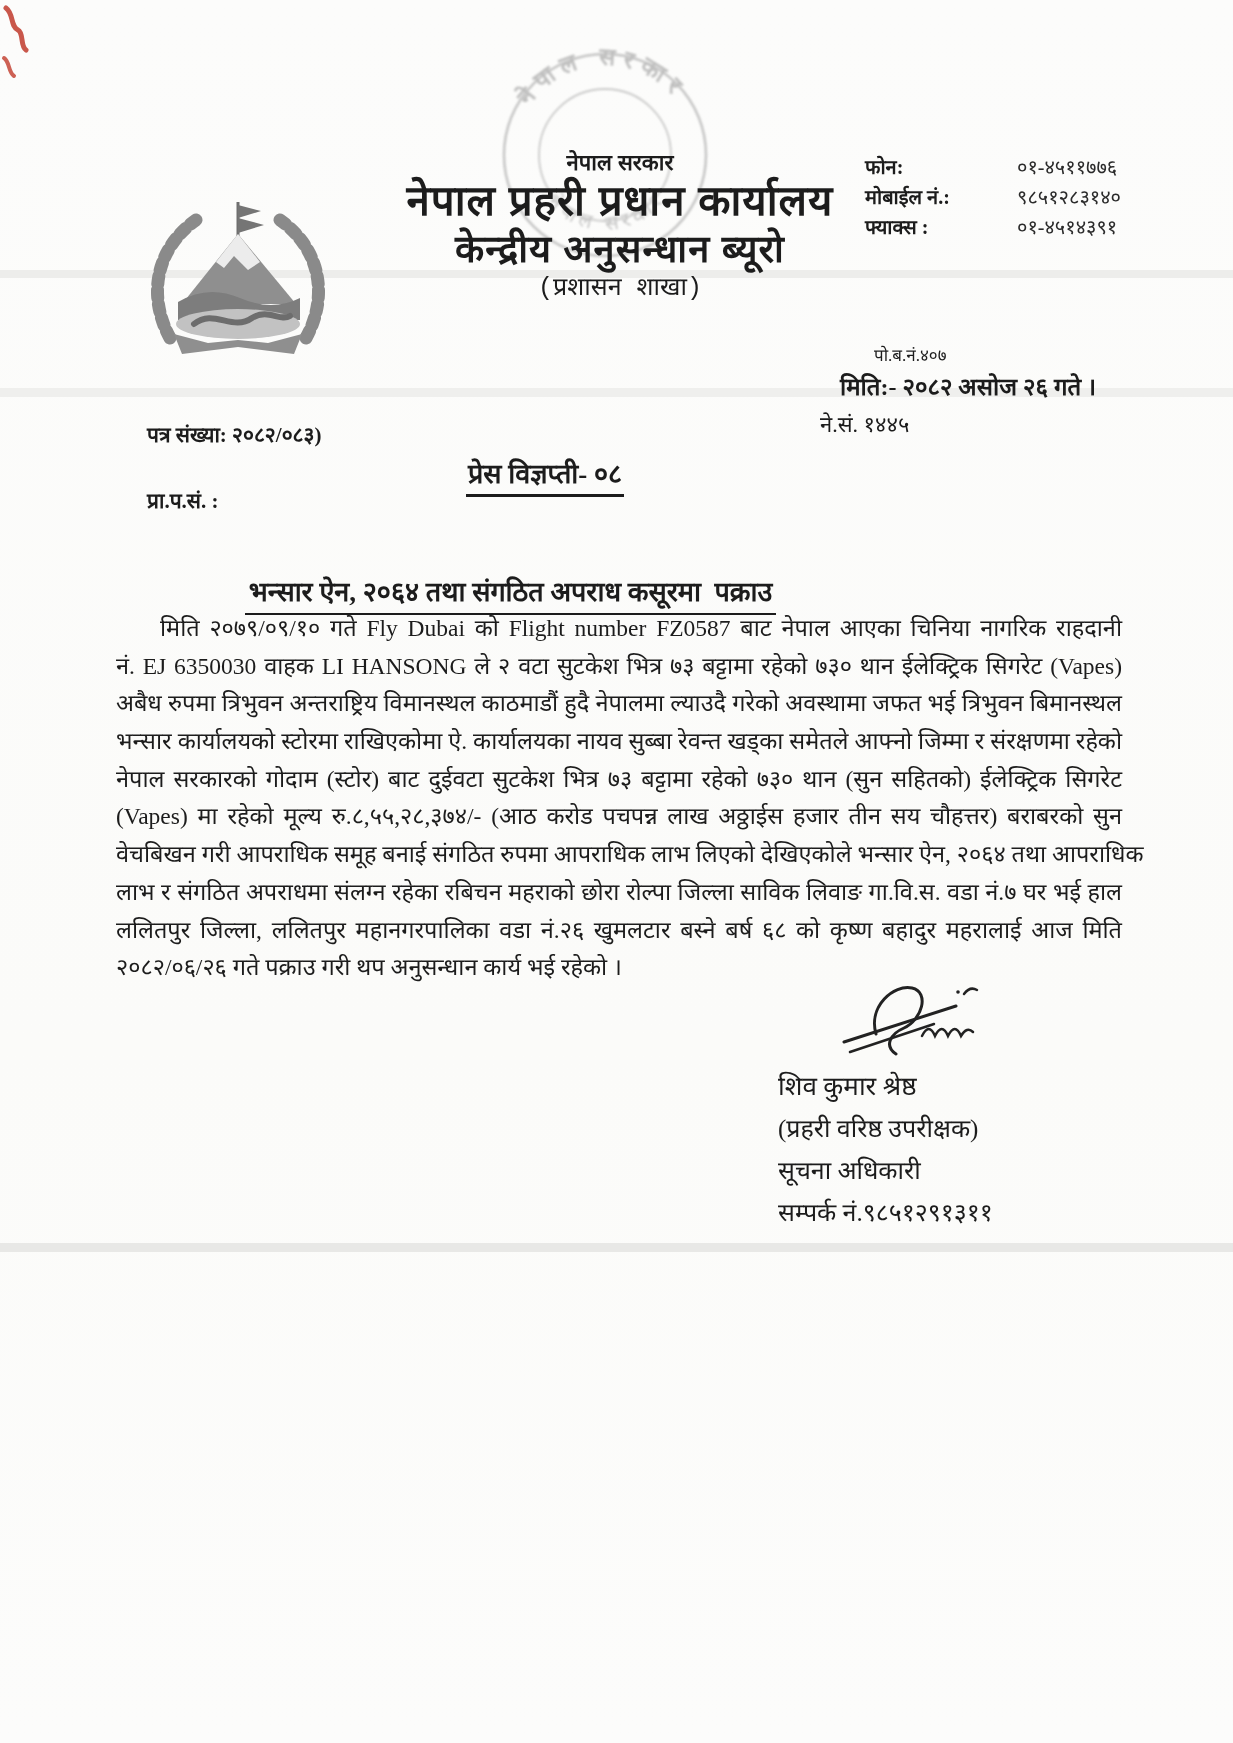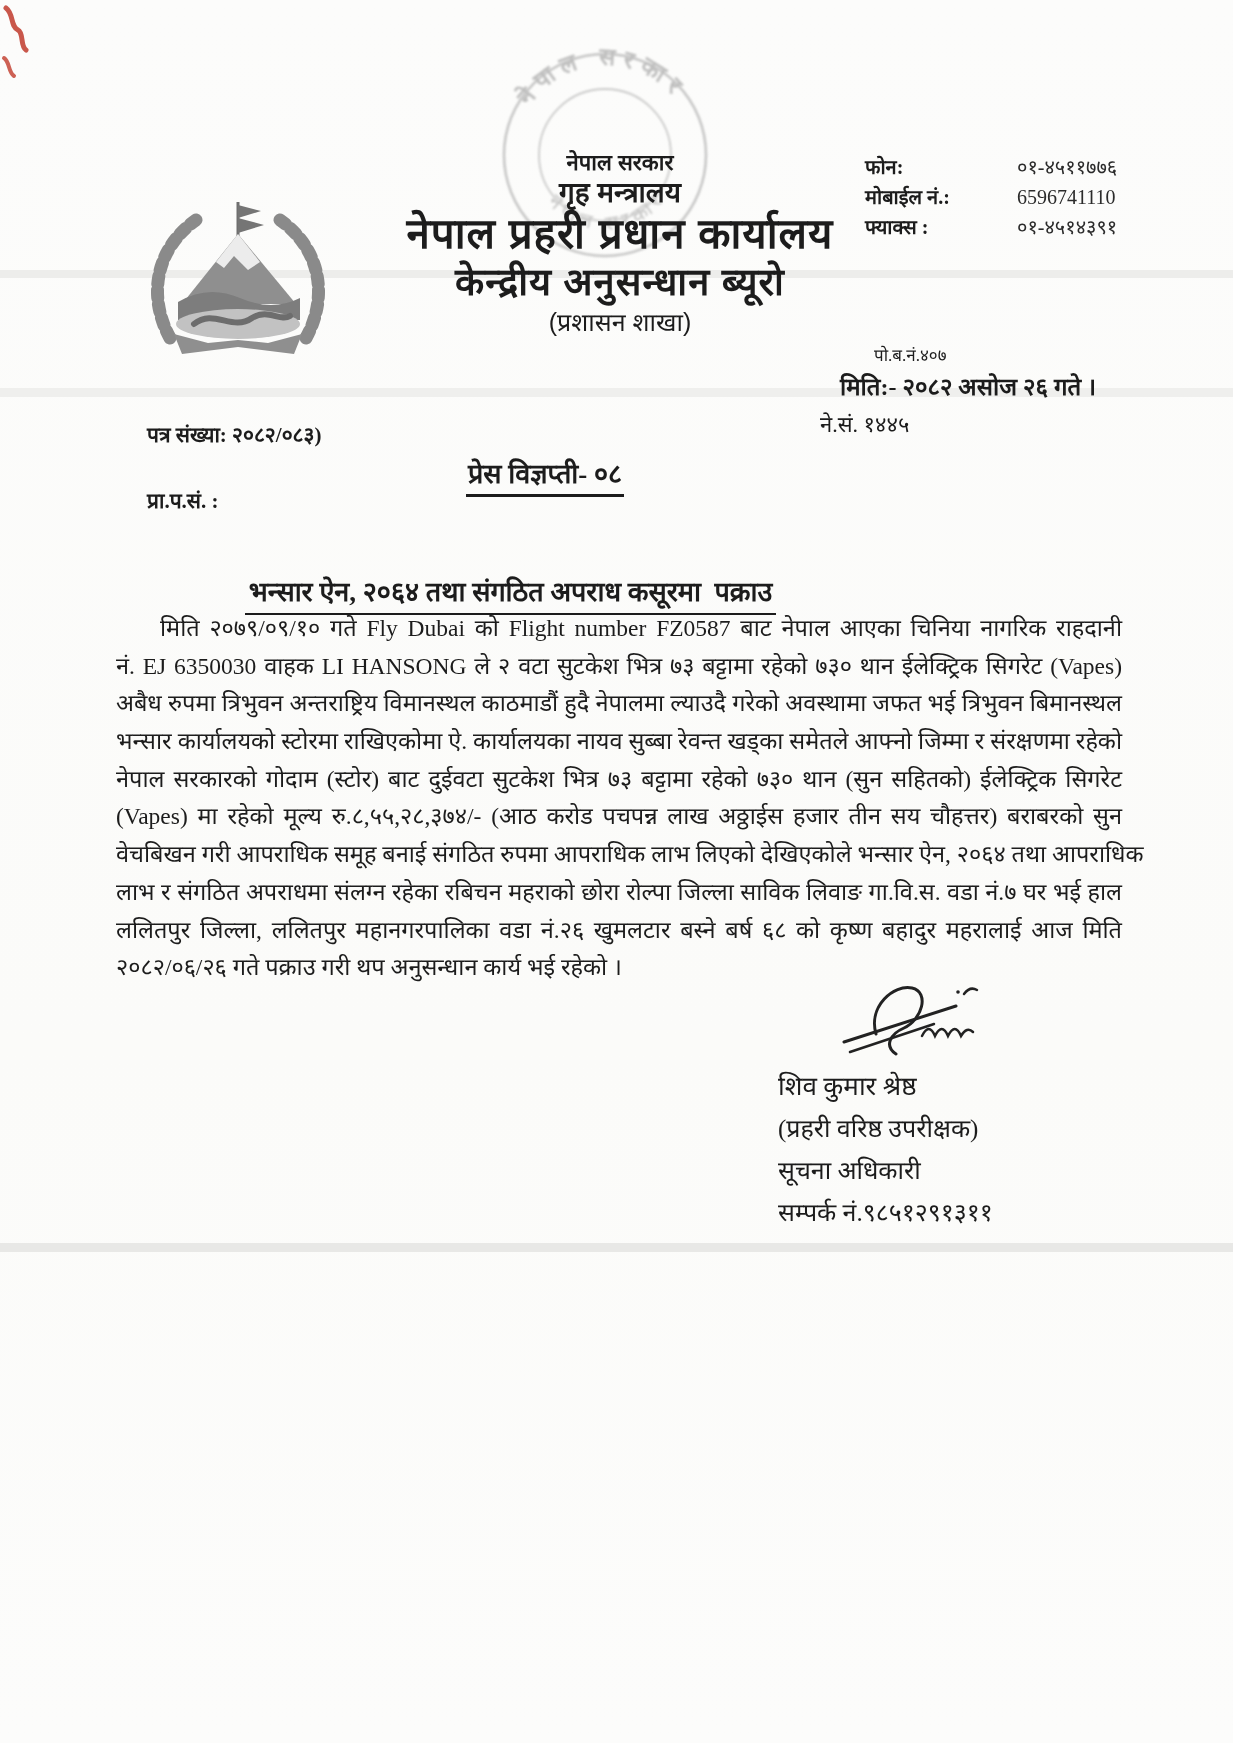--- a/index.html
+++ b/index.html
@@ -20,21 +20,21 @@
 
   .emblem { position:absolute; left:138px; top:198px; z-index:1; }
 
   .letterhead { position:absolute; left:300px; top:150px; width:640px; text-align:center; z-index:2;
                 font-family:"Liberation Sans","DejaVu Sans",sans-serif; }
   .h-gov      { font-size:22px; font-weight:700; line-height:26px; }
   .h-ministry { font-size:28px; font-weight:700; line-height:33px; }
   .h-office   { font-size:42px; font-weight:700; line-height:50px; letter-spacing:1px; }
   .h-bureau   { font-size:38px; font-weight:700; line-height:46px; letter-spacing:1px; }
   .h-branch   { font-size:25px; font-weight:400; line-height:34px;
-                font-family:Liberation Sans, sans-serif; }
+                font-family:Liberation Mono, monospace; }
 
   .contact { position:absolute; left:865px; top:152px; z-index:2; font-size:20px; }
   .contact .crow { display:flex; line-height:30px; }
   .contact .clabel { width:152px; font-weight:700; }
   .contact .cvalue { color:#2b2b2b; }
 
   .pobox    { position:absolute; left:874px; top:343px; font-size:17px; z-index:2; }
   .dateline { position:absolute; left:840px; top:369px; font-size:24px; font-weight:700; z-index:2; white-space:nowrap; }
   .nesan    { position:absolute; left:820px; top:408px; font-size:22px; z-index:2; }
   .letterno { position:absolute; left:147px; top:420px; font-size:21px; font-weight:700; z-index:2; }
@@ -102,34 +102,33 @@
     <path d="M44,106 L100,36 L158,106 Z" fill="#8f8f8f"></path>
     <path d="M78,64 L100,36 L122,64 L110,72 L96,58 L86,70 Z" fill="#ececec"></path>
     <path d="M40,104 Q70,86 102,100 T162,100 L162,122 L40,122 Z" fill="#7d7d7d"></path>
     <ellipse cx="100" cy="126" rx="62" ry="15" fill="#c2c2c2"></ellipse>
     <path d="M56,126 C76,110 94,134 114,120 C130,110 142,124 152,118" stroke="#6d6d6d" stroke-width="6" fill="none" stroke-linecap="round"></path>
     <path d="M36,136 L70,145 L100,142 L130,145 L164,136 L156,156 L100,149 L44,156 Z" fill="#8f8f8f"></path>
   </svg>
 
   <div class="letterhead">
     <div class="h-gov">नेपाल सरकार</div>
-    <div class="h-ministry">गृह मन्त्रालय</div>
     <div class="h-office">नेपाल प्रहरी प्रधान कार्यालय</div>
     <div class="h-bureau">केन्द्रीय अनुसन्धान ब्यूरो</div>
     <div class="h-branch">(प्रशासन शाखा)</div>
   </div>
 
   <div class="contact">
     <div class="crow">
       <span class="clabel">फोन:</span>
       <span class="cvalue">०१-४५११७७६</span>
     </div>
     <div class="crow">
       <span class="clabel">मोबाईल नं.:</span>
-      <span class="cvalue">6596741110</span>
+      <span class="cvalue">९८५१२८३१४०</span>
     </div>
     <div class="crow">
       <span class="clabel">फ्याक्स :</span>
       <span class="cvalue">०१-४५१४३९१</span>
     </div>
   </div>
 
   <div class="pobox">पो.ब.नं.४०७</div>
   <div class="dateline">मिति:- २०८२ असोज २६ गते ।</div>
   <div class="nesan">ने.सं. १४४५</div>

